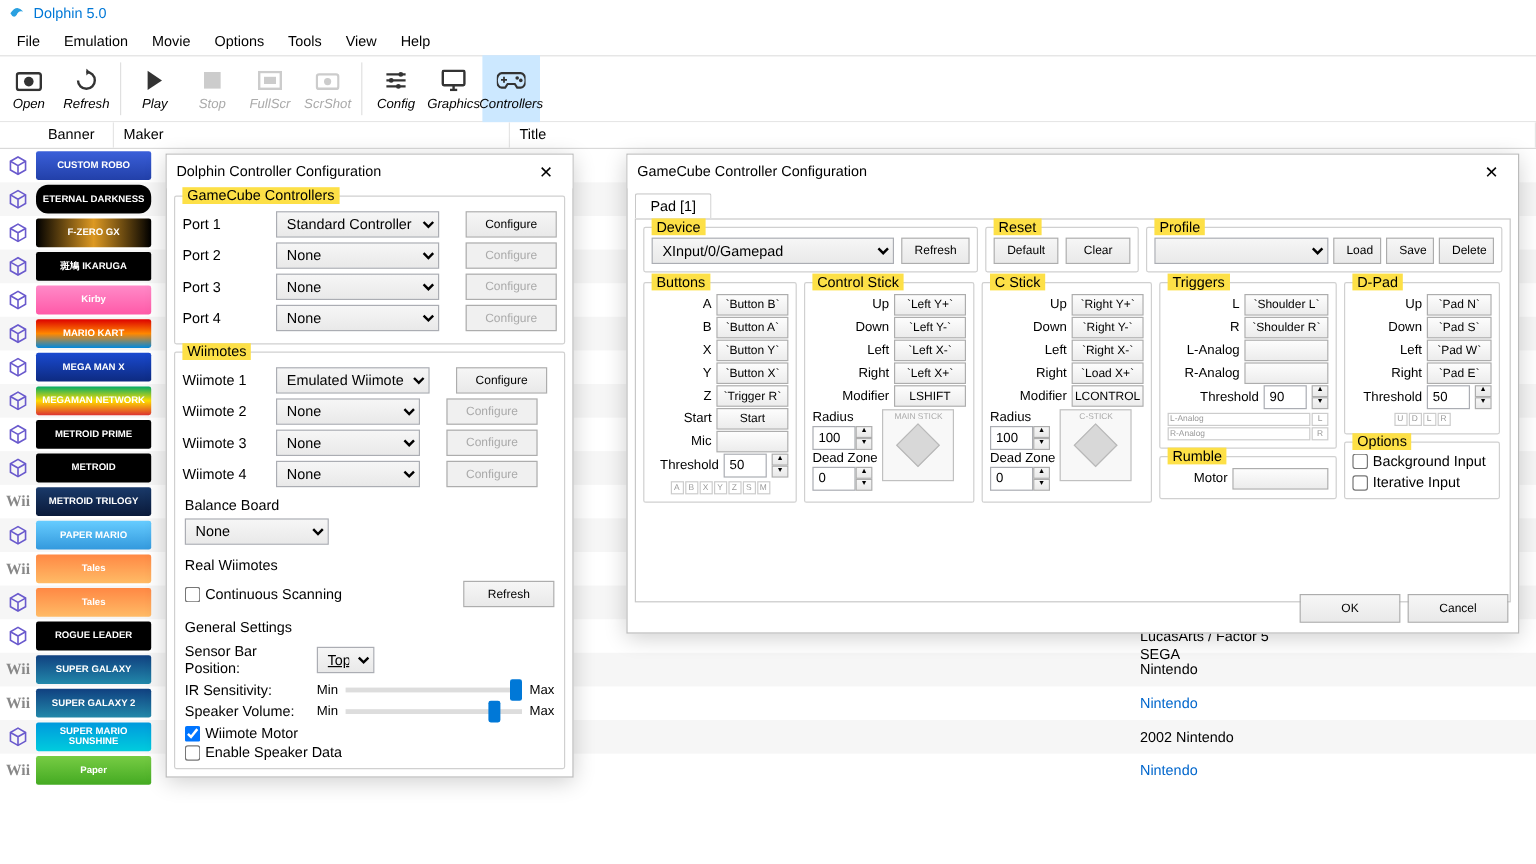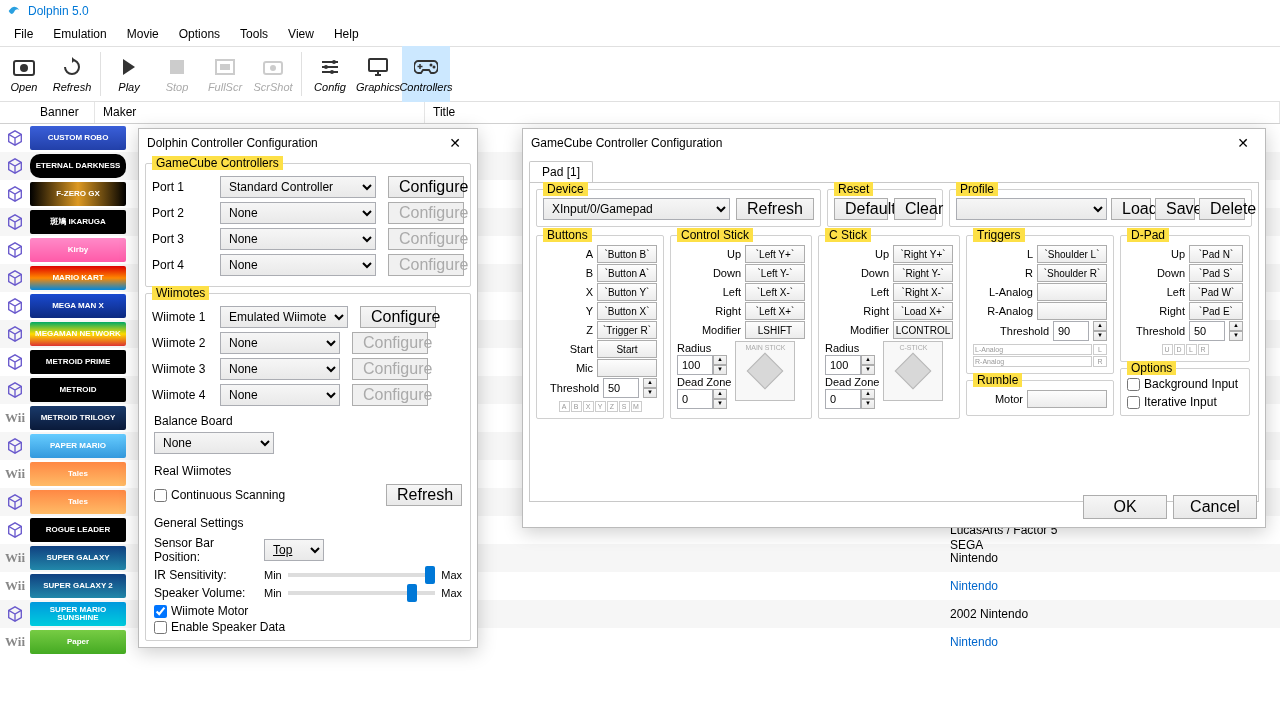--- a/index.html
+++ b/index.html
@@ -44,32 +44,32 @@
 .dialog .dtitle { height: 28px; display: flex; align-items: center; padding: 0 8px; background: #fff; justify-content: space-between; }
 .dialog .dclose { width: 28px; height: 28px; display: flex; align-items: center; justify-content: center; cursor: default; font-size: 14px; }
 
 
 .gbox { border: 1px solid #d0d0d0; border-radius: 2px; margin: 6px; padding: 8px 6px 6px; position: relative; }
 .gbox > .gtitle { position: absolute; top: -8px; left: 6px; background: #fde047; padding: 0 4px; font-size: 12px; }
 
 
 select, input[type=text] { border: 1px solid #abadb3; background: #fff; height: 22px; padding: 0 4px; font-size: 12px; }
 select { background: linear-gradient(#f6f6f6,#e9e9e9); }
-button.btn { height: 22px; border: 1px solid #adadad; background: linear-gradient(#f6f6f6,#e9e9e9); padding: 0 10px; cursor: default; font-size: 16px; }
+button.btn { height: 22px; border: 1px solid #adadad; background: linear-gradient(#f6f6f6,#e9e9e9); padding: 0 10px; cursor: default; font-size: 10px; }
 button.btn:disabled, button.btn.disabled { color: #aaa; background: #f0f0f0; }
 .mapbtn { height: 18px; border: 1px solid #adadad; background: linear-gradient(#fdfdfd,#ececec); font-size: 10px; width: 60px; text-align: center; cursor: default; }
 input.num { width: 36px; height: 20px; border: 1px solid #abadb3; text-align: left; padding-left: 4px; font-size: 11px; }
 .spinner { display: inline-flex; flex-direction: column; vertical-align: top; }
 .spinner .sb { width: 14px; height: 10px; border: 1px solid #adadad; background: linear-gradient(#f6f6f6,#e9e9e9); font-size: 6px; line-height: 6px; text-align: center; }
 label.chk { display: flex; align-items: center; gap: 4px; font-size: 12px; }
 input[type=checkbox] { width: 13px; height: 13px; }
 
 
 .ccd { top: 128px; left: 138px; width: 340px; }
-.ccd .portrow { display: flex; align-items: center; gap: 12px; margin: 4px 0; }
+.ccd .portrow { display: flex; align-items: center; gap: 22px; margin: 4px 0; }
 .ccd .portrow .plabel { width: 56px; }
 .ccd .portrow select { flex: 1; }
 .ccd .portrow button { width: 76px; }
 
 
 .gcd { top: 128px; left: 522px; width: 744px; height: 400px; }
 .gcd .tabrow { display: flex; margin: 4px 6px 0; }
 .gcd .tab { border: 1px solid #c8c8c8; border-bottom: none; padding: 3px 12px; background: #fff; border-radius: 2px 2px 0 0; }
 .gcd .tabcontent { border: 1px solid #c8c8c8; margin: 0 6px 6px; padding: 6px; height: 320px; position: relative; }
 .gcd .cols { display: flex; gap: 6px; }
@@ -468,21 +468,21 @@
             <input type="checkbox" style="">
             <span>Continuous Scanning</span>
           </label>
         <button class="btn" style="width:76px;">Refresh</button>
       </div>
     </div>
     <div style="margin-top:10px; padding:0 2px;">
       <div style="margin-bottom:6px;">General Settings</div>
       <div class="sliderrow">
         <span class="slabel">Sensor Bar Position:</span>
-        <select style="width:60px;text-decoration:underline;"><option>Top</option></select>
+        <select style="width:48px;text-decoration:underline;"><option>Top</option></select>
       </div>
       <div class="sliderrow">
         <span class="slabel">IR Sensitivity:</span>
         <span style="font-size:11px;">Min</span>
         <div class="strack">
             <div class="sthumb"></div>
           </div>
         <span style="font-size:11px;">Max</span>
       </div>
       <div class="sliderrow">
@@ -520,21 +520,21 @@
         <div class="gtitle">Device</div>
         <div style="display:flex; gap:6px;">
           <select style="flex:1;"><option>XInput/0/Gamepad</option></select>
           <button class="btn">Refresh</button>
         </div>
       </div>
       <div class="gbox" style="margin:0;">
         <div class="gtitle">Reset</div>
         <div style="display:flex; gap:6px;align-items:center;">
           <button class="btn" style="width:54px;">Default</button>
-          <button class="btn" style="width:42px;">Clear</button>
+          <button class="btn" style="width:54px;">Clear</button>
         </div>
       </div>
       <div class="gbox" style="flex:1.6; margin:0;">
         <div class="gtitle">Profile</div>
         <div style="display:flex; gap:4px;">
           <select style="flex:1;"><option></option></select>
           <button class="btn" style="width:40px;">Load</button>
           <button class="btn" style="width:40px;">Save</button>
           <button class="btn" style="width:46px;">Delete</button>
         </div>

